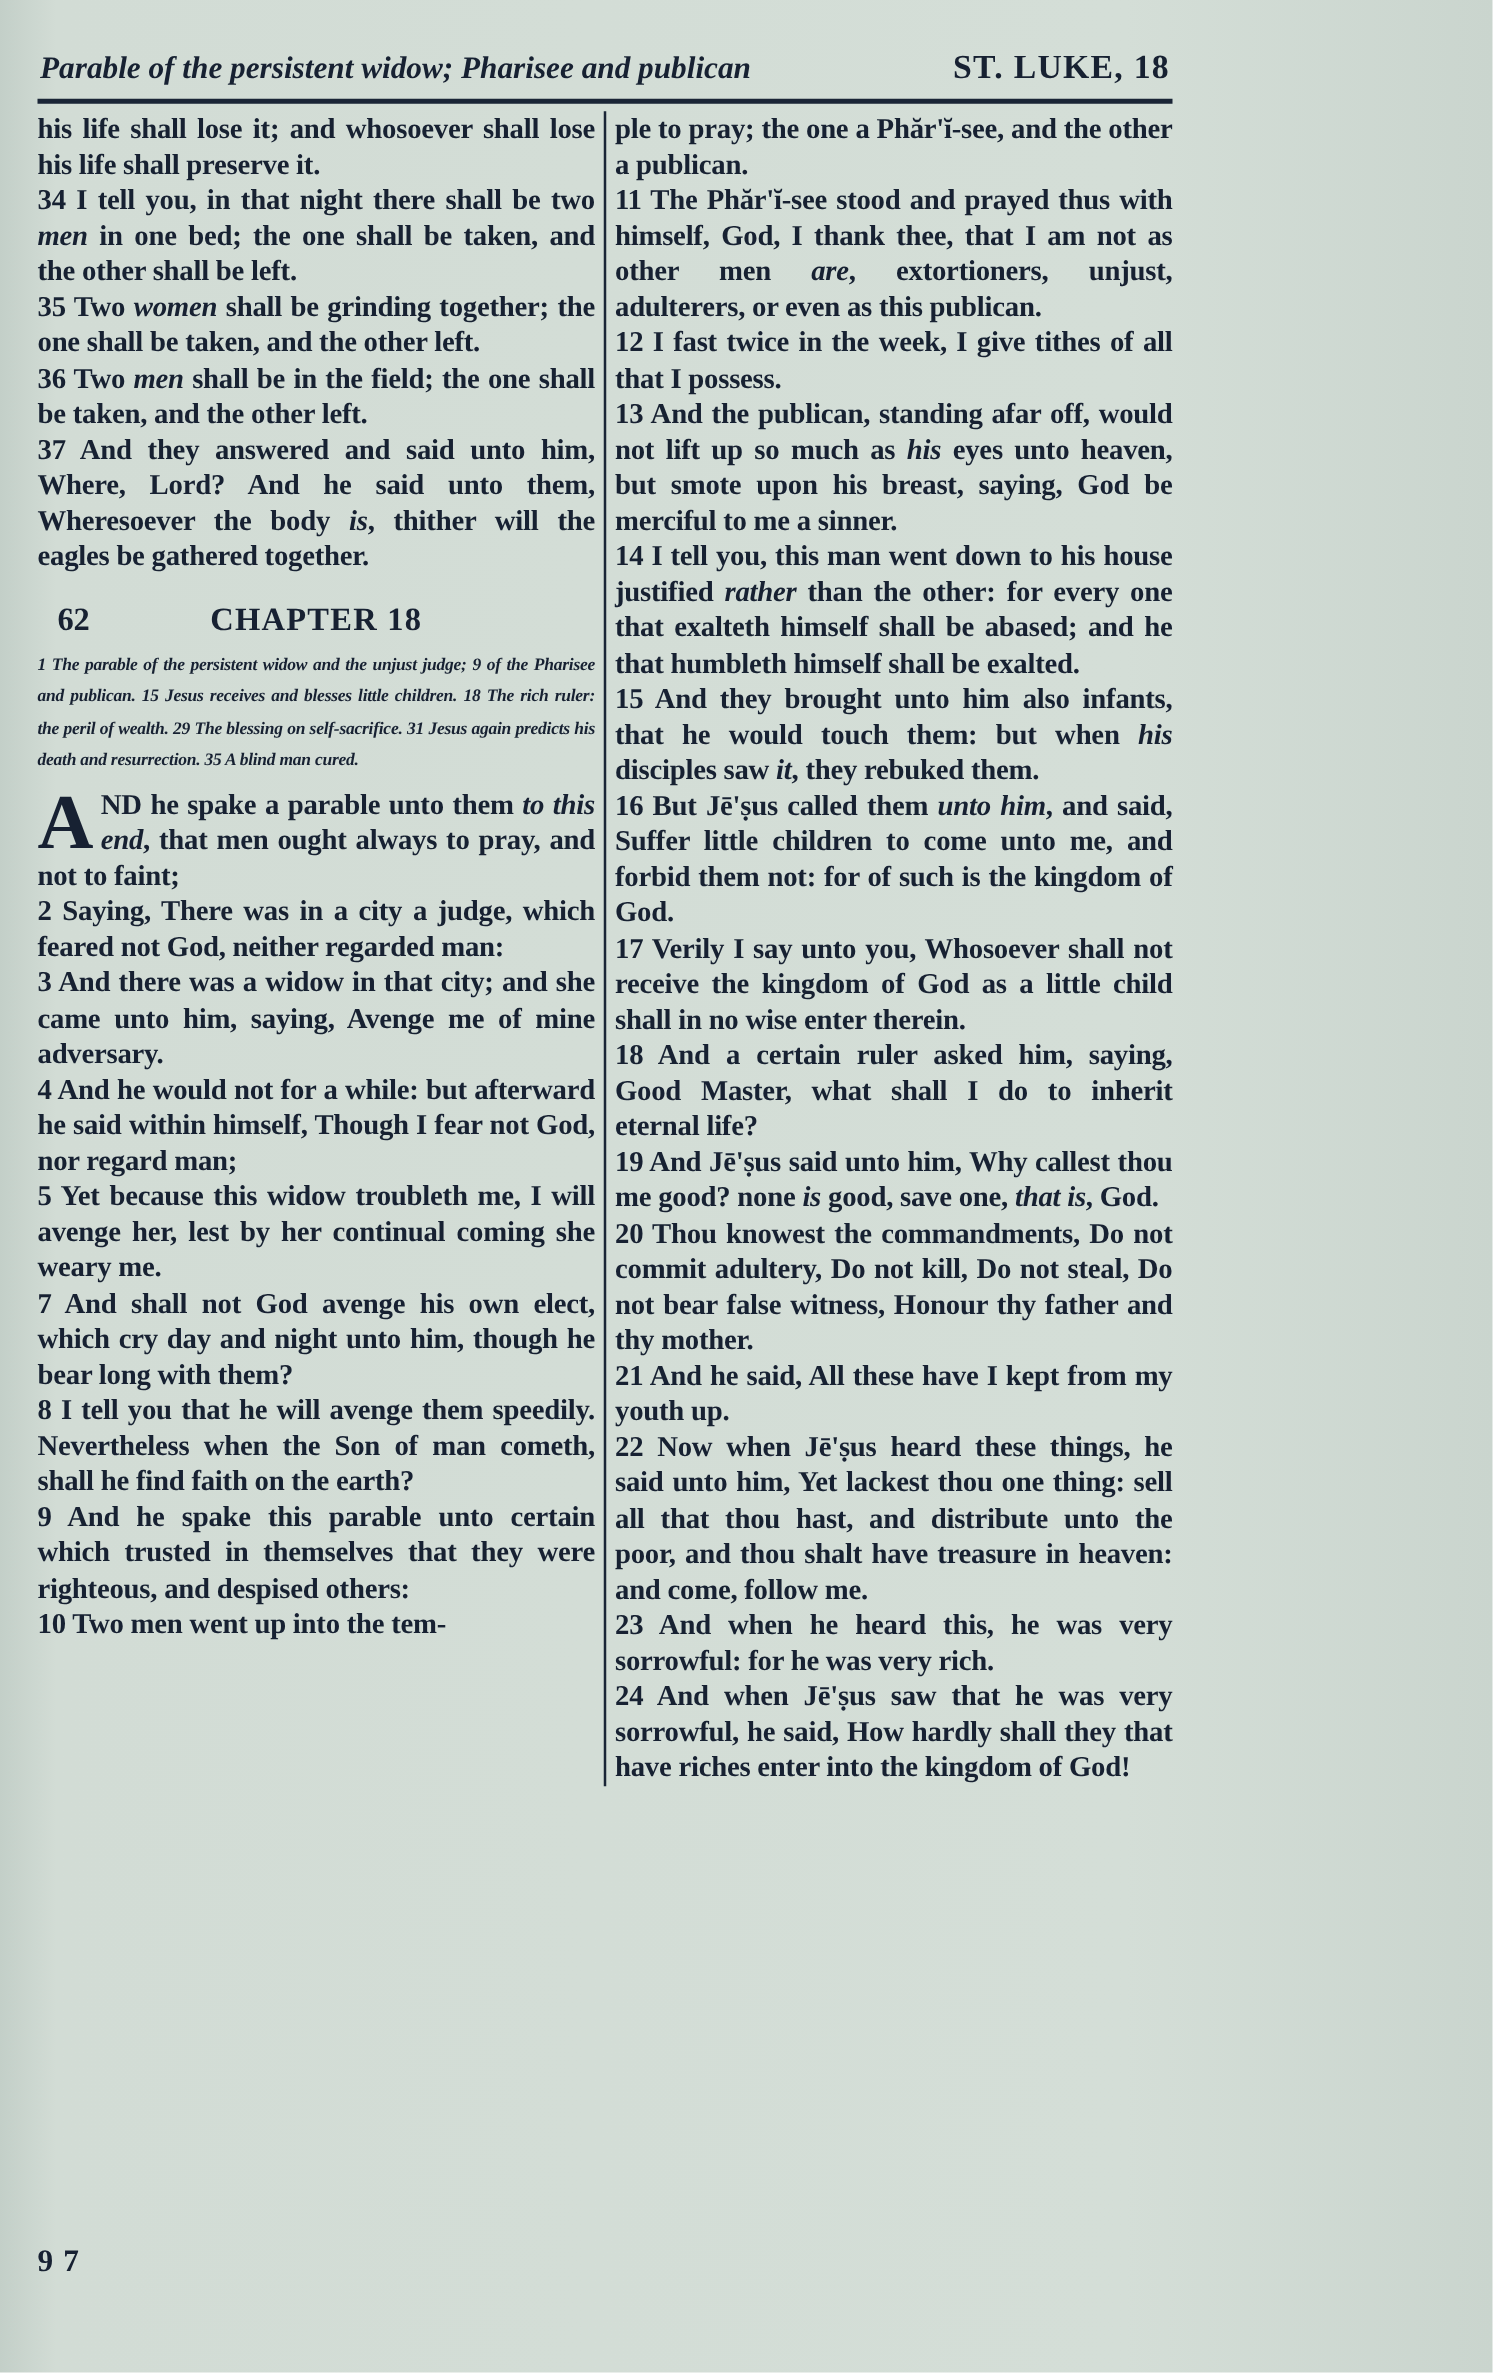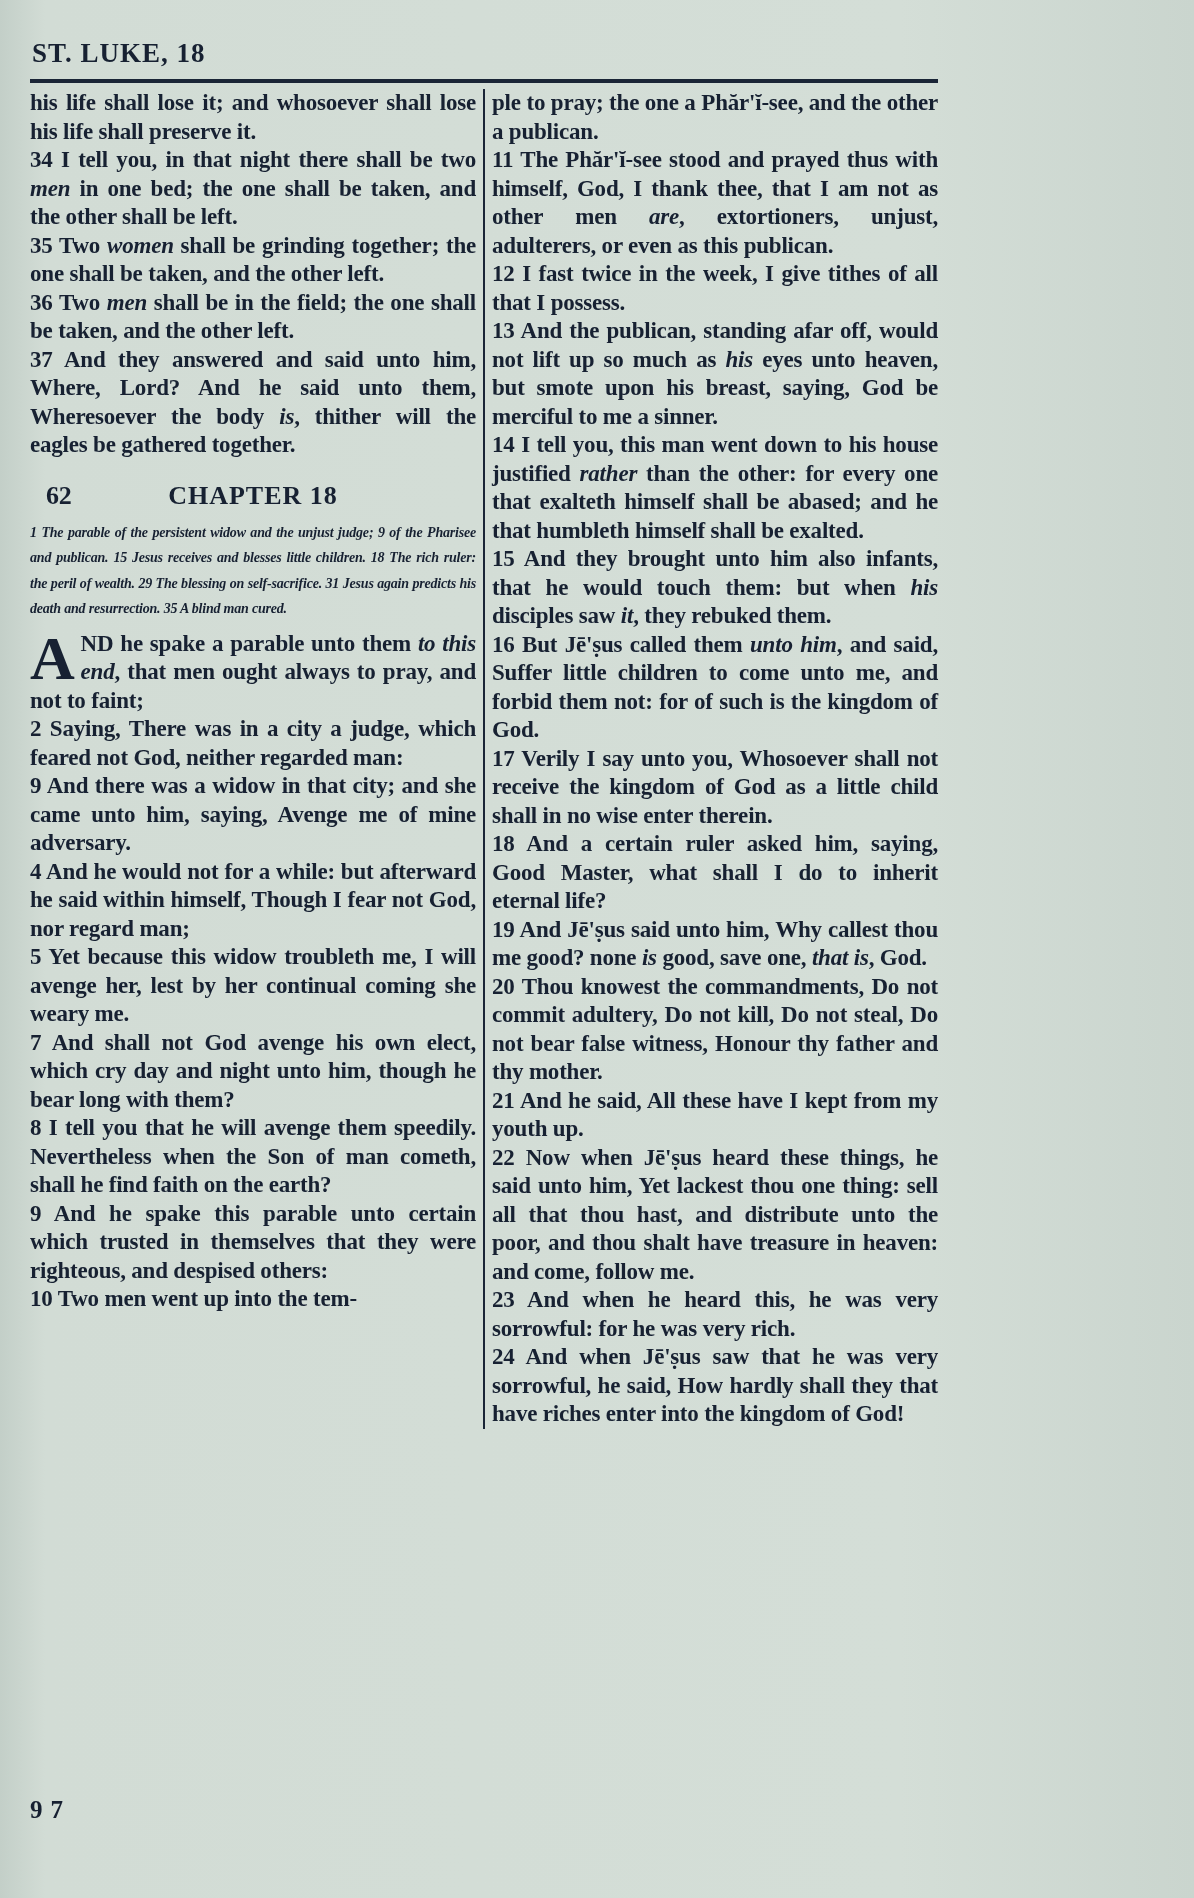--- a/index.html
+++ b/index.html
@@ -109,20 +109,21 @@
     letter-spacing: 8px;
     color: #172132;
   }
 </style>
 </head>
 <body>
 
 <div class="page">
 
   <div class="running-head">
+    <span class="running-title">Parable of the persistent widow; Pharisee and publican</span>
     <span class="book-ref">ST. LUKE, 18</span>
   </div>
 
   <div class="head-rule"></div>
 
   <div class="columns">
 
     <div class="col">
       <div>
           <p class="verse">his life shall lose it; and whosoever shall lose his life shall preserve it.</p>
@@ -135,21 +136,21 @@
       <div class="chapter-heading">
         <span class="chapter-num">62</span>
         <span class="chapter-title">CHAPTER 18</span>
       </div>
 
       <p class="summary">1 The parable of the persistent widow and the unjust judge; 9 of the Pharisee and publican. 15 Jesus receives and blesses little children. 18 The rich ruler: the peril of wealth. 29 The blessing on self-sacrifice. 31 Jesus again predicts his death and resurrection. 35 A blind man cured.</p>
 
       <div>
           <p class="verse"><span class="dropcap">A</span>ND he spake a parable unto them <i>to this end</i>, that men ought always to pray, and not to faint;</p>
           <p class="verse">2 Saying, There was in a city a judge, which feared not God, neither regarded man:</p>
-          <p class="verse">9 And there was a widow in that city; and she came unto him, saying, Avenge me of mine adversary.</p>
+          <p class="verse">3 And there was a widow in that city; and she came unto him, saying, Avenge me of mine adversary.</p>
           <p class="verse">4 And he would not for a while: but afterward he said within himself, Though I fear not God, nor regard man;</p>
           <p class="verse">5 Yet because this widow troubleth me, I will avenge her, lest by her continual coming she weary me.</p>
           <p class="verse">7 And shall not God avenge his own elect, which cry day and night unto him, though he bear long with them?</p>
           <p class="verse">8 I tell you that he will avenge them speedily. Nevertheless when the Son of man cometh, shall he find faith on the earth?</p>
           <p class="verse">9 And he spake this parable unto certain which trusted in themselves that they were righteous, and despised others:</p>
           <p class="verse">10 Two men went up into the tem-</p>
         </div>
     </div>
 
     <div class="col-divider"></div>

